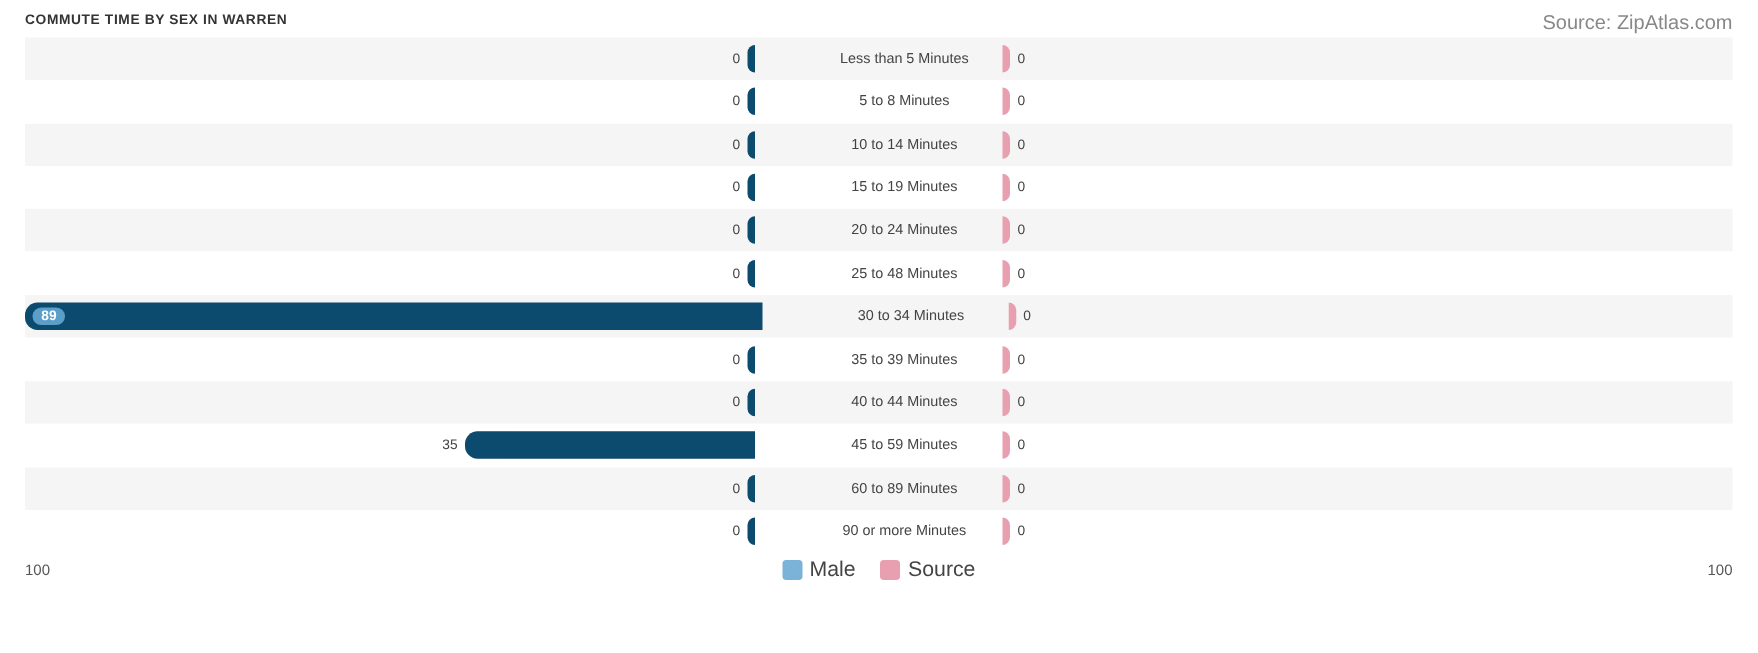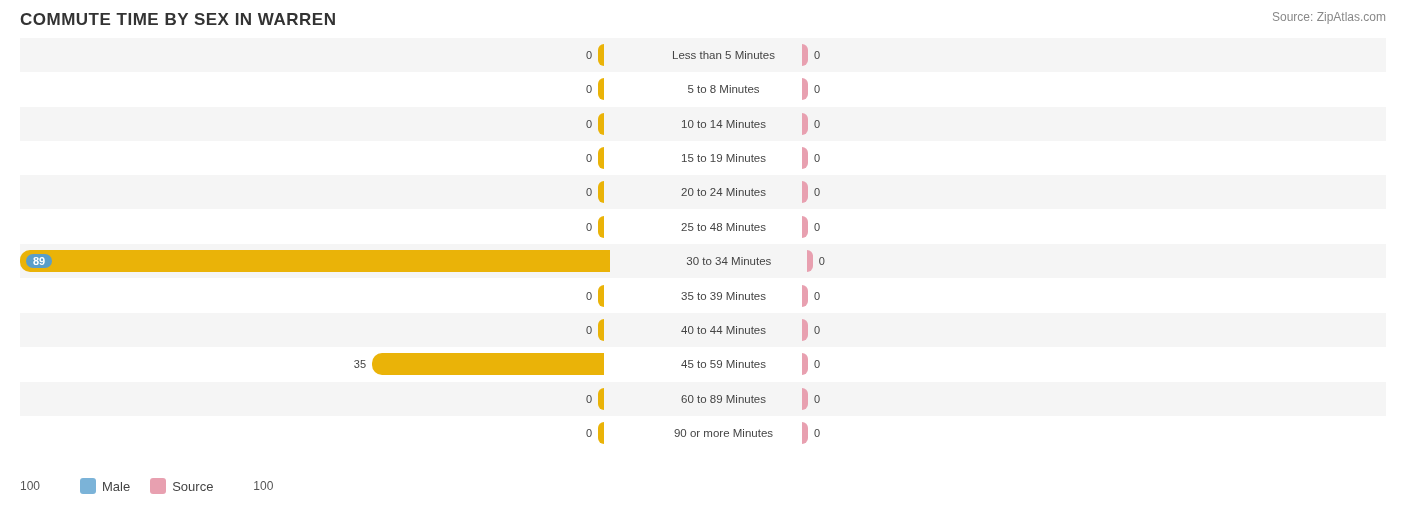--- a/index.html
+++ b/index.html
@@ -13,33 +13,33 @@
     }
 
     .chart-container {
       width: 1406px;
       height: 522px;
       padding: 10px 20px 40px 20px;
       position: relative;
     }
 
     .chart-title {
-      font-size: 17px;
+      font-size: 11px;
       font-weight: bold;
       color: #333;
       margin-bottom: 8px;
       text-transform: uppercase;
       letter-spacing: 0.5px;
     }
 
     .source-text {
       position: absolute;
       top: 10px;
       right: 20px;
-      font-size: 12px;
+      font-size: 16px;
       color: #888;
     }
 
     .chart-area {
       position: relative;
       width: 100%;
       height: calc(100% - 60px);
       display: flex;
       flex-direction: column;
       justify-content: space-between;
@@ -82,21 +82,21 @@
       text-align: center;
       font-size: 11.5px;
       color: #444;
       padding: 0 4px;
       z-index: 2;
       white-space: nowrap;
       margin-left: 41px;
     }
 
     .male-bar {
-      background: #eab308;
+      background: #0c4a6e;
       height: 22px;
       border-radius: 10px 0 0 10px;
       display: flex;
       align-items: center;
       justify-content: flex-start;
       padding-left: 6px;
       min-width: 4px;
       position: relative;
     }
 
@@ -140,21 +140,21 @@
       font-weight: bold;
       margin-right: 4px;
       white-space: nowrap;
     }
 
     .legend {
       display: flex;
       align-items: center;
       justify-content: center;
       gap: 20px;
-      font-size: 13px;
+      font-size: 17px;
       color: #444;
     }
 
     .legend-item {
       display: flex;
       align-items: center;
       gap: 6px;
     }
 
     .legend-swatch {
@@ -162,23 +162,22 @@
       height: 16px;
       border-radius: 3px;
     }
 
     .male-swatch { background: #7bb3d8; }
     .female-swatch { background: #e8a0b0; }
 
     .bottom-bar {
       display: flex;
       align-items: center;
-      justify-content: flex-start;
+      justify-content: space-between;
       padding: 4px 0 0 0;
-      margin-top: 24px;
     }
 
     .axis-label-left {
       font-size: 12px;
       color: #555;
       width: 60px;
     }
 
     .axis-label-right {
       font-size: 12px;

